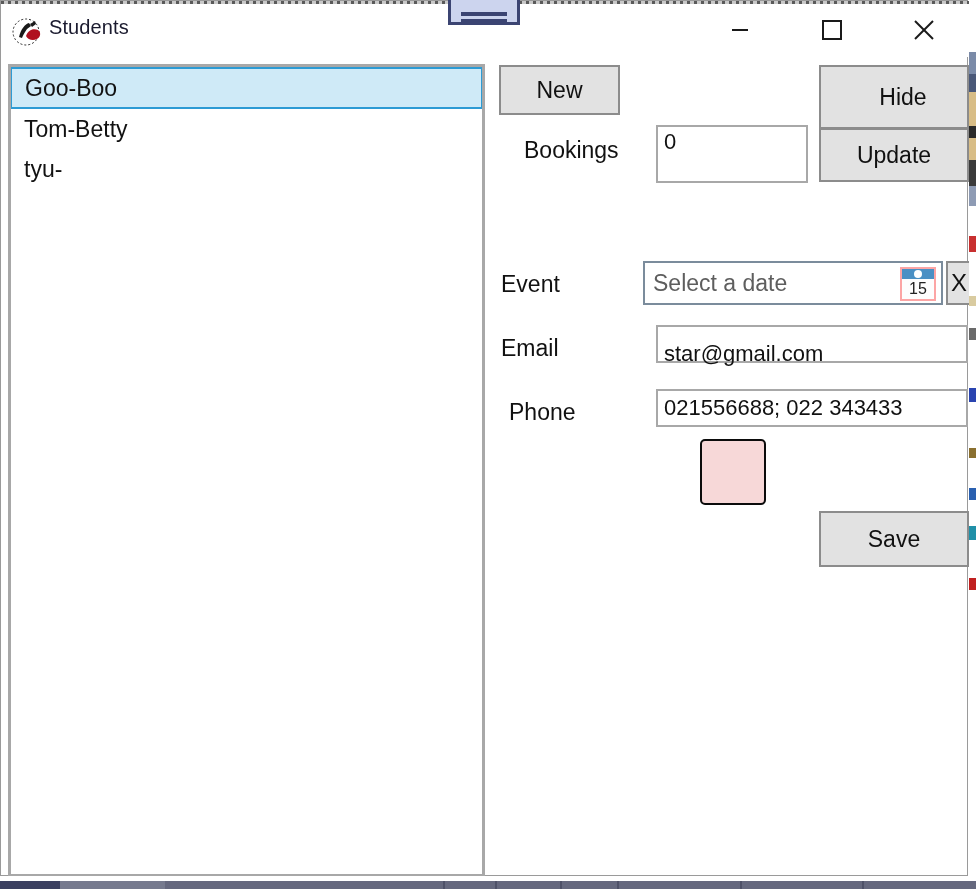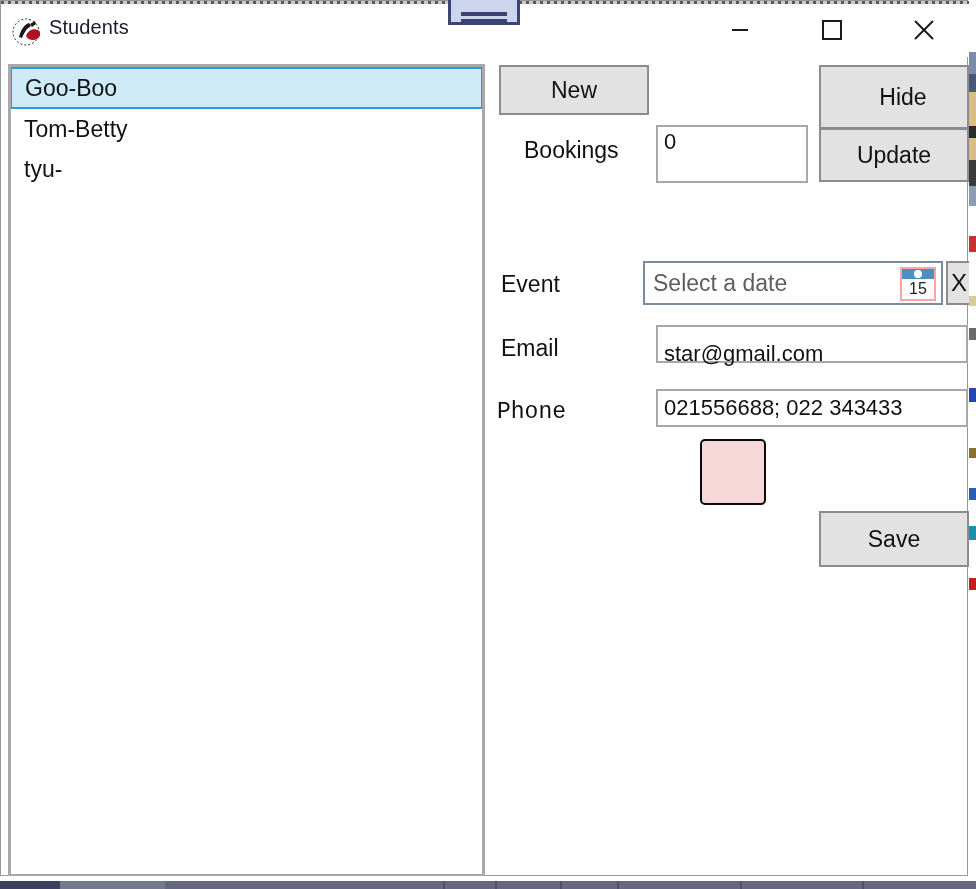--- a/index.html
+++ b/index.html
@@ -140,35 +140,35 @@
     border: 2px solid #8c8c8c;
     box-sizing: border-box;
     font-family: "Liberation Sans", sans-serif;
     font-size: 23px;
     color: #111111;
     text-align: center;
     cursor: default;
     padding: 0;
   }
 
-  #btn-new    { left: 6px;   top: 8px;   width: 150px; height: 50px; }
+  #btn-new    { left: 6px;   top: 8px;   width: 121px; height: 50px; }
   #btn-hide   { left: 326px; top: 8px;   width: 150px; height: 64px; padding-left: 18px; }
   #btn-update { left: 326px; top: 71px;  width: 150px; height: 54px; }
   #btn-save   { left: 326px; top: 454px; width: 150px; height: 56px; }
 
   .field-label {
     position: absolute;
     font-size: 23px;
     color: #111111;
     white-space: nowrap;
   }
   #label-bookings { left: 31px;  top: 80px; }
   #label-event    { left: 8px;   top: 214px; }
   #label-email    { left: 8px;   top: 278px; }
-  #label-phone    { left: 4px;   top: 342px; font-family: Liberation Mono, monospace; }
+  #label-phone    { left: 16px;   top: 342px; }
 
   .text-input {
     position: absolute;
     background: #ffffff;
     border: 2px solid #a8a8a8;
     box-sizing: border-box;
     font-family: "Liberation Sans", sans-serif;
     font-size: 22px;
     color: #111111;
     padding: 4px 0 0 6px;

